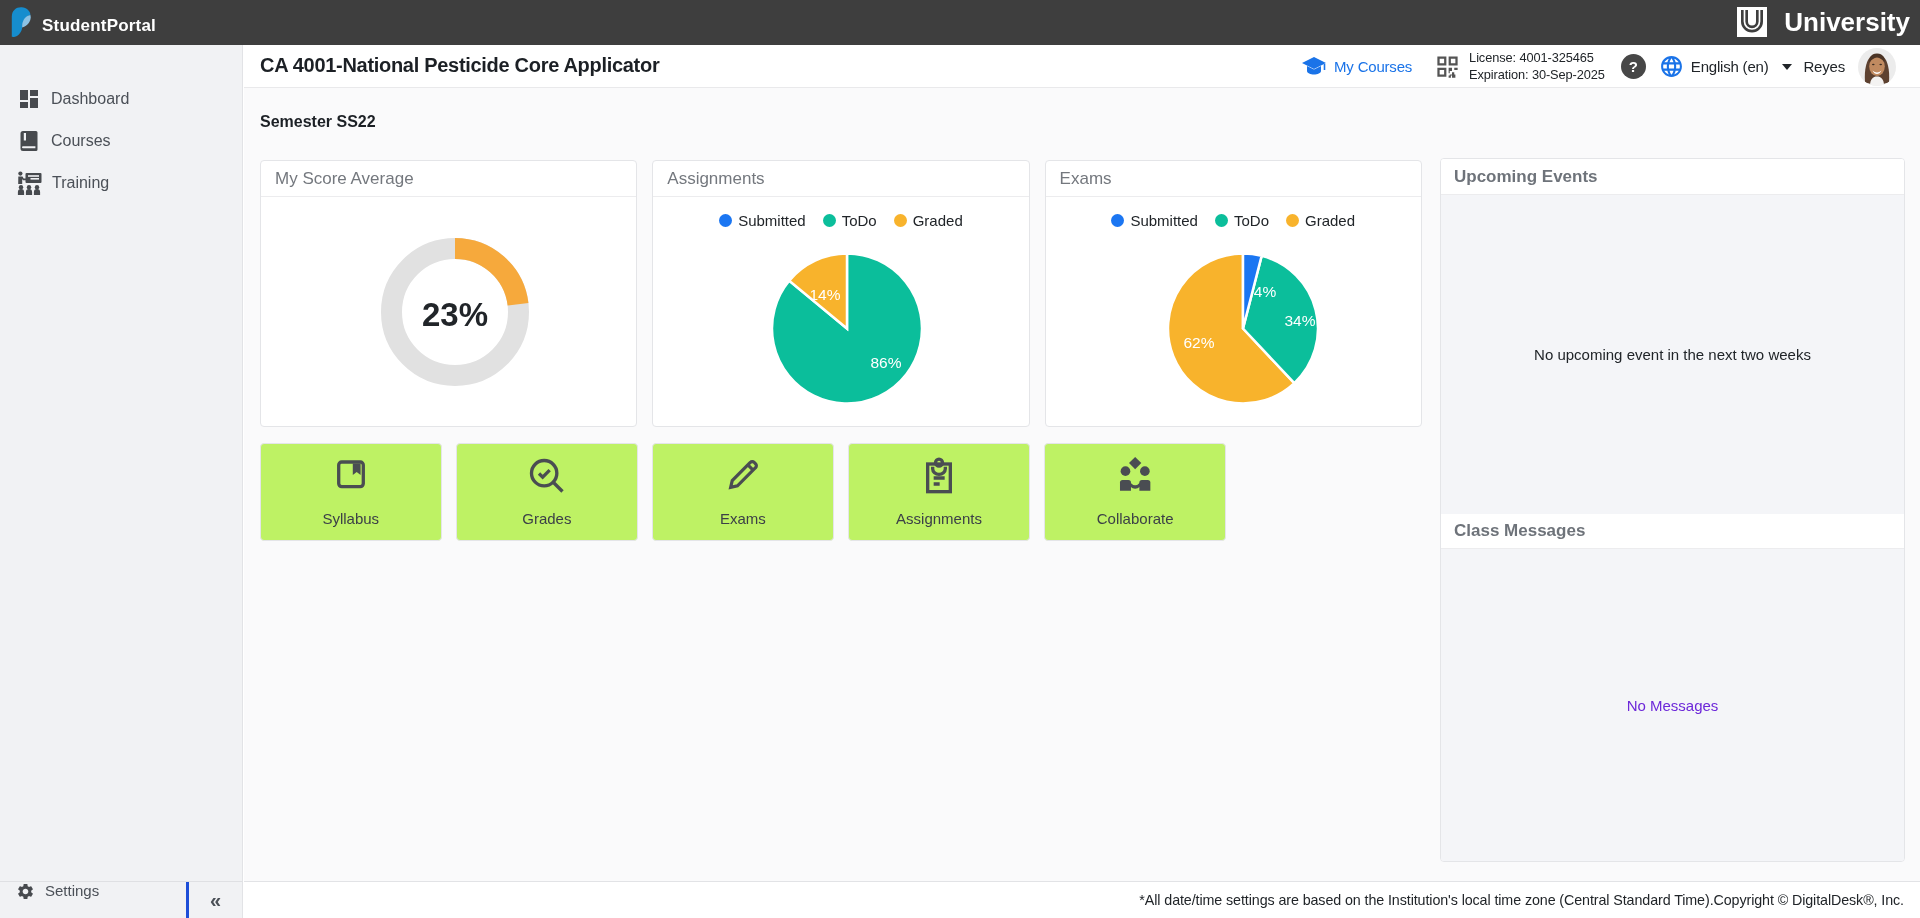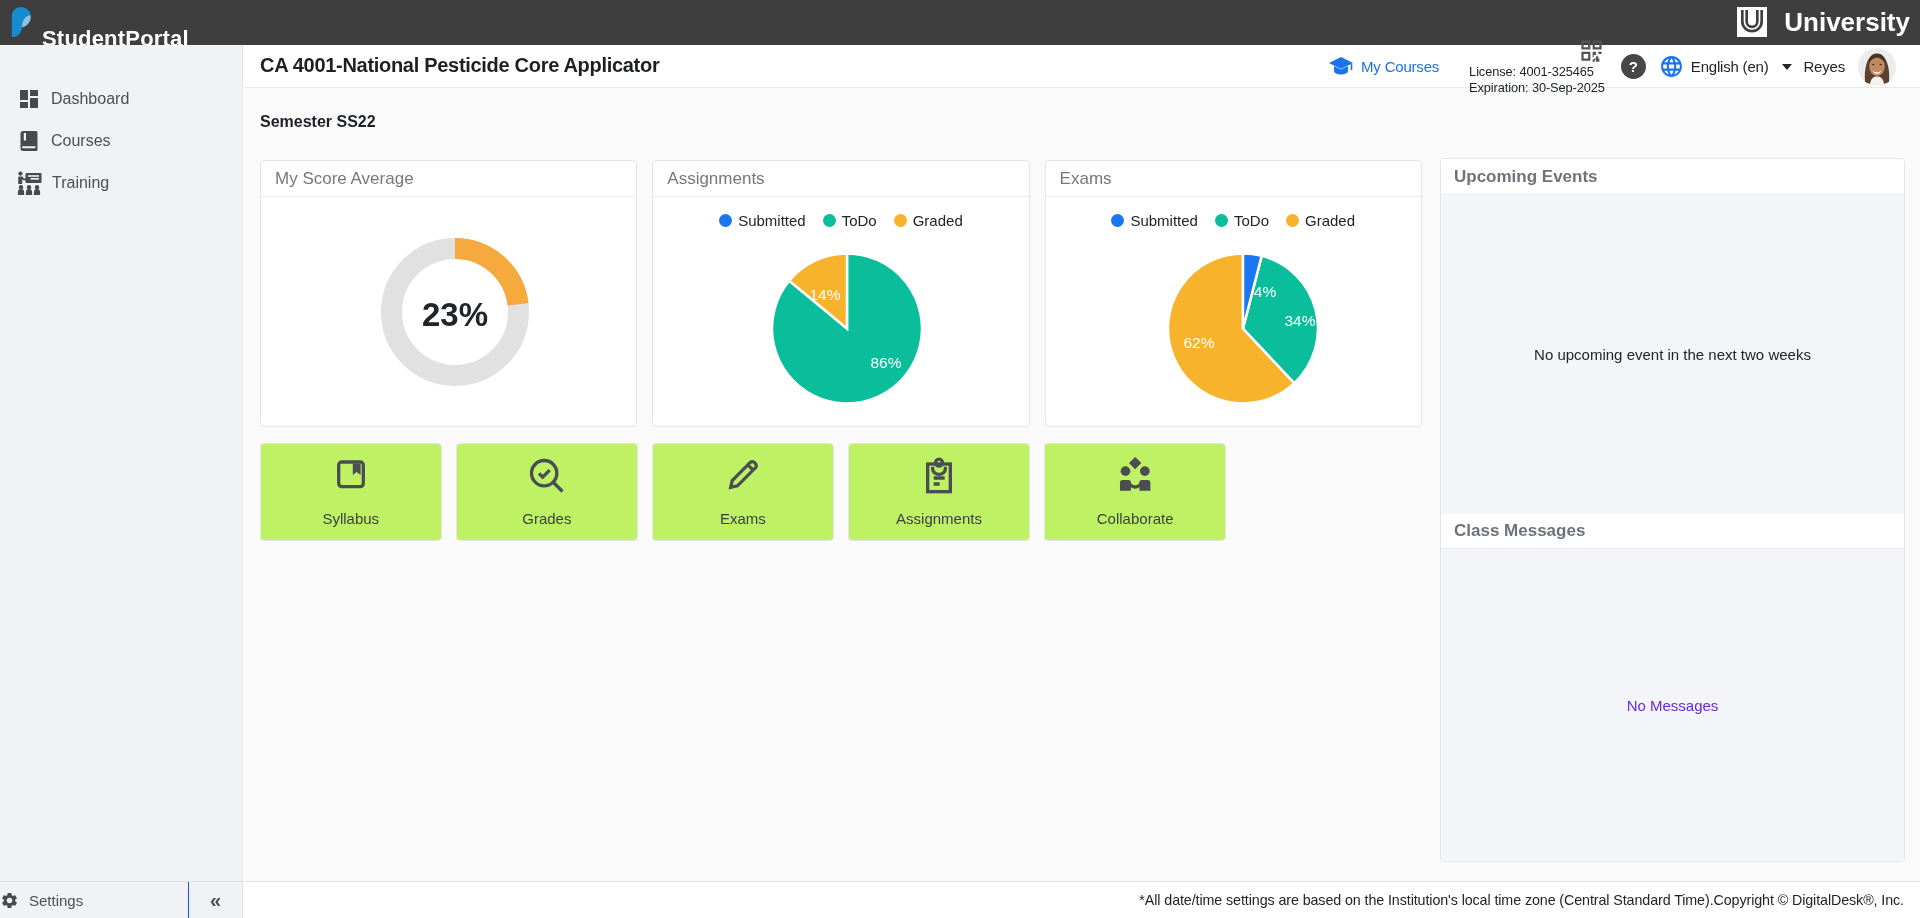--- a/index.html
+++ b/index.html
@@ -1,33 +1,33 @@
 <!DOCTYPE html>
 <html><head>
 <meta charset="utf-8">
 <style>
 * { margin:0; padding:0; box-sizing:border-box; }
 html,body { width:1920px; height:918px; overflow:hidden; font-family:"Liberation Sans", sans-serif; background:#fff; }
 .topbar { position:absolute; left:0; top:0; width:1920px; height:45px; background:#3e3e3e; }
 
-.brandtxt { position:absolute; left:42px; top:26px; color:#fff; font-size:22px; font-weight:bold; letter-spacing:0.2px; }
+.brandtxt { position:absolute; left:42px; top:16px; color:#fff; font-size:17px; font-weight:bold; letter-spacing:0.2px; }
 .ulogo { position:absolute; right:153px; top:7px; }
 .unitxt { position:absolute; right:10px; top:7px; color:#fff; font-size:26px; font-weight:bold; }
 .sidebar { position:absolute; left:0; top:45px; width:243px; height:873px; background:#f1f2f4; border-right:1px solid #e2e3e6; }
 .sitem { display:flex; align-items:center; height:42px; padding-left:17px; color:#4b5057; font-size:16px; }
 .sitem svg { margin-right:10px; }
 .sidefoot { position:absolute; left:0; bottom:0; width:243px; height:37px; background:#f1f2f4; border-top:1px solid #dfe0e3; border-right:1px solid #e2e3e6; display:flex; }
-.sf-left { flex:1; display:flex; align-items:center; color:#4b5057; font-size:15px; border-right:1px solid #1d4ed8; }
+.sf-left { flex:1; display:flex; padding-left:16px; color:#4b5057; font-size:15px; border-right:3px solid #1d4ed8; }
 .sf-right { width:53px; display:flex; align-items:center; justify-content:center; color:#4b5057; font-size:20px; font-weight:bold; }
 .main { position:absolute; left:244px; top:45px; width:1676px; height:873px; background:#fafafb; }
 .titlebar { position:absolute; left:0; top:0; width:1676px; height:43px; background:#fff; border-bottom:1px solid #e9e9eb; }
 .pagetitle { position:absolute; left:16px; top:9px; font-size:20px; font-weight:bold; color:#1c2025; letter-spacing:-0.3px; }
 .tb-right { position:absolute; right:24px; top:0; height:43px; display:flex; align-items:center; }
 .mycourses { display:flex; align-items:center; color:#1a73e8; font-size:15px; letter-spacing:-0.2px; }
-.lic { display:flex; align-items:flex-end; margin-left:22px;flex-direction:column; }
+.lic { display:flex; align-items:center; margin-left:22px; }
 .lictxt { font-size:12.8px; color:#212529; line-height:16.5px; margin-left:8px; letter-spacing:-0.1px; }
 .helpcirc { width:25px; height:25px; border-radius:50%; background:#474747; color:#fff; font-size:15px; font-weight:bold; display:flex; align-items:center; justify-content:center; margin-left:16px; }
 .lang { display:flex; align-items:center; margin-left:13px; font-size:15px; letter-spacing:-0.2px; color:#212529; }
 .caret { margin-left:14px; }
 .uname { margin-left:11px; font-size:15px; letter-spacing:-0.2px; color:#212529; }
 .avatar { margin-left:13px; width:38px; height:38px; border-radius:50%; overflow:hidden; }
 .semester { position:absolute; left:16px; top:68px; font-size:16px; font-weight:bold; color:#1c2025; }
 .cardrow { position:absolute; left:16px; top:115px; width:1162px; display:flex; gap:15px; }
 .card { background:#fff; border:1px solid #e4e5e8; border-radius:4px; }
 .chartcard { width:377.3px; height:267px; position:relative; }

